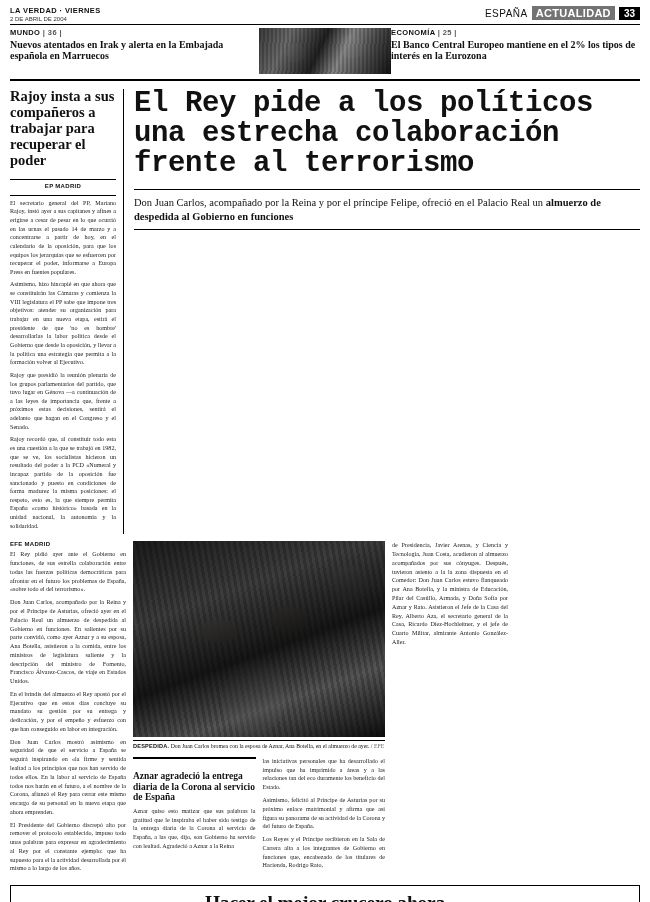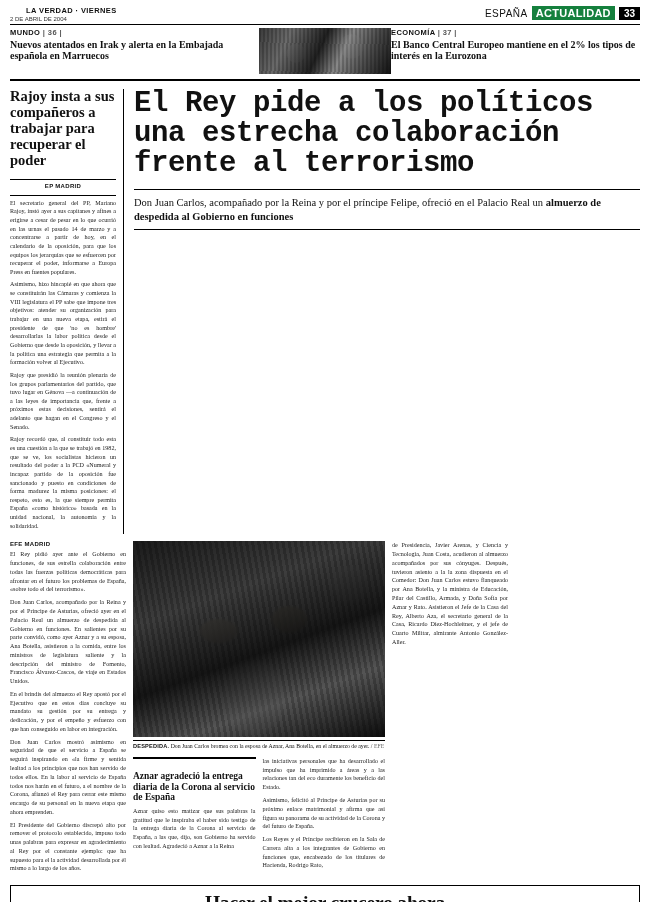--- a/index.html
+++ b/index.html
@@ -9,26 +9,26 @@
     background: #ffffff;
     font-family: "Liberation Serif", serif;
     color: #111;
     overflow: hidden;
   }
   .page { position: relative; width: 650px; height: 902px; padding: 6px 10px 0 10px; }
 
   
   .masthead { display:flex; align-items:flex-start; border-bottom:1px solid #000; padding-bottom:2px; }
   .mast-left { width: 230px; }
-  .mast-title { font-family:"Liberation Sans", sans-serif; font-weight:bold; font-size:7.5px; letter-spacing:.4px;margin-left:16px; }
+  .mast-title { font-family:"Liberation Sans", sans-serif; font-weight:bold; font-size:7.5px; letter-spacing:.4px; }
   .mast-date { font-family:"Liberation Sans", sans-serif; font-size:6px; margin-top:1px; color:#333; }
   .mast-mid { flex:1; }
   .mast-right { display:flex; align-items:center; gap:4px;border-radius:6px; }
   .mast-sec { font-family:"Liberation Sans", sans-serif; font-size:10px; letter-spacing:.5px; }
-  .mast-actual { background:#15803d; color:#fff; font-family:"Liberation Sans", sans-serif; font-weight:bold; font-size:11px; padding:1px 4px; letter-spacing:.3px; }
+  .mast-actual { background:#737373; color:#fff; font-family:"Liberation Sans", sans-serif; font-weight:bold; font-size:11px; padding:1px 4px; letter-spacing:.3px; }
   .mast-page { background:#000000; color:#fff; font-family:"Liberation Sans", sans-serif; font-weight:bold; font-size:10px; padding:1px 5px; }
 
   
   .briefs { display:flex; border-bottom:2px solid #000; padding:3px 0 5px 0; gap:0; }
   .brief { flex:1; }
   .brief.mid { flex:0 0 132px; }
   .kicker { font-family:"Liberation Sans", sans-serif; font-weight:bold; font-size:7.5px; letter-spacing:.4px; }
   .kicker .num { color:#555; font-weight:bold; }
   .brief h3 {
     margin:2px 0 0 0; font-family:"Liberation Serif", serif; font-weight:bold;
@@ -141,21 +141,21 @@
         <span class="num">| 36 |</span>
       </div>
       <h3>Nuevos atentados en Irak y alerta en la Embajada española en Marruecos</h3>
     </div>
     <div class="brief mid">
       <div class="thumb"></div>
     </div>
     <div class="brief">
       <div class="kicker">
         <span>ECONOMÍA</span>
-        <span class="num">| 37 |</span>
+        <span class="num">| 25 |</span>
       </div>
       <h3>El Banco Central Europeo mantiene en el 2% los tipos de interés en la Eurozona</h3>
     </div>
   </div>
 
   <div class="headzone">
     <div class="leftcol">
       <h2 class="side-head">Rajoy insta a sus compañeros a trabajar para recuperar el poder</h2>
       <div class="byline-rule"></div>
       <div class="byline">EP  MADRID</div>

